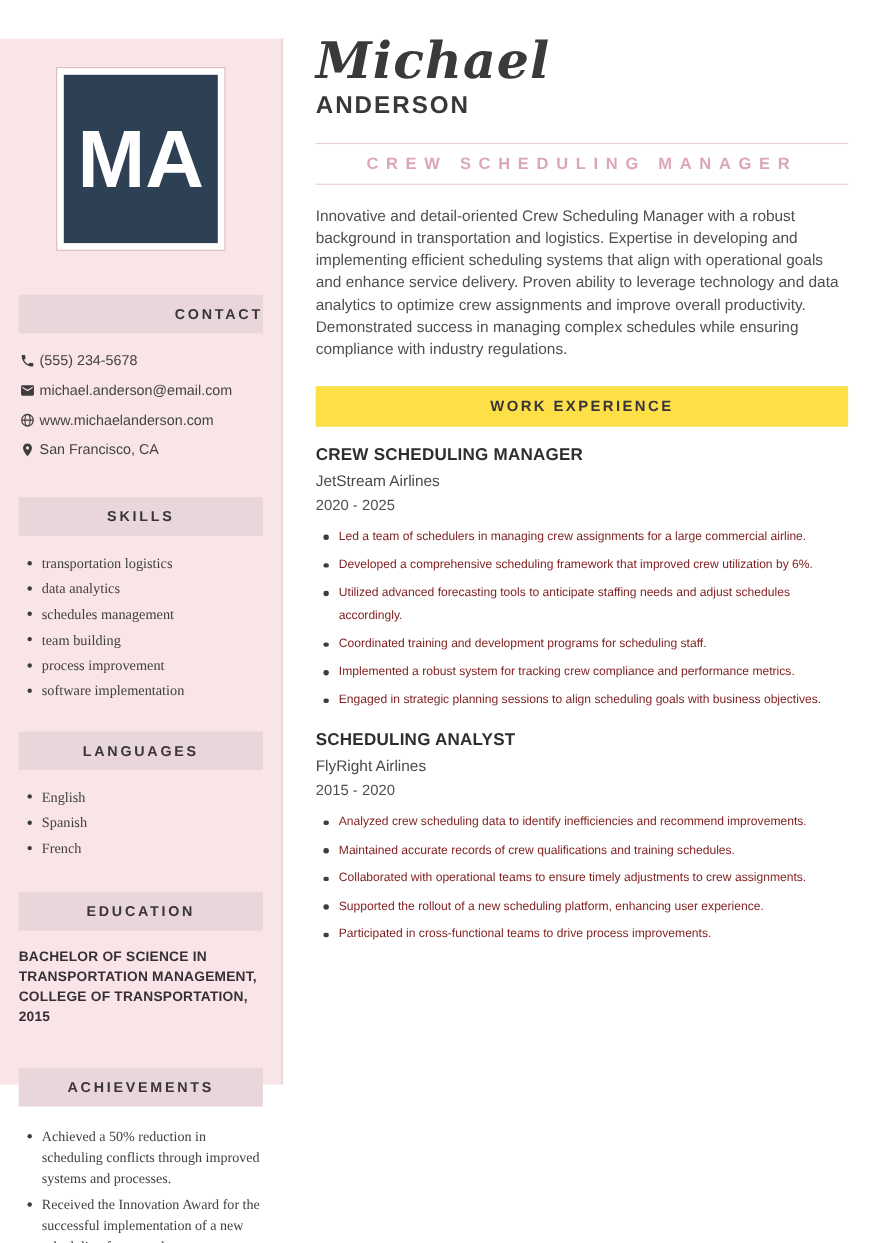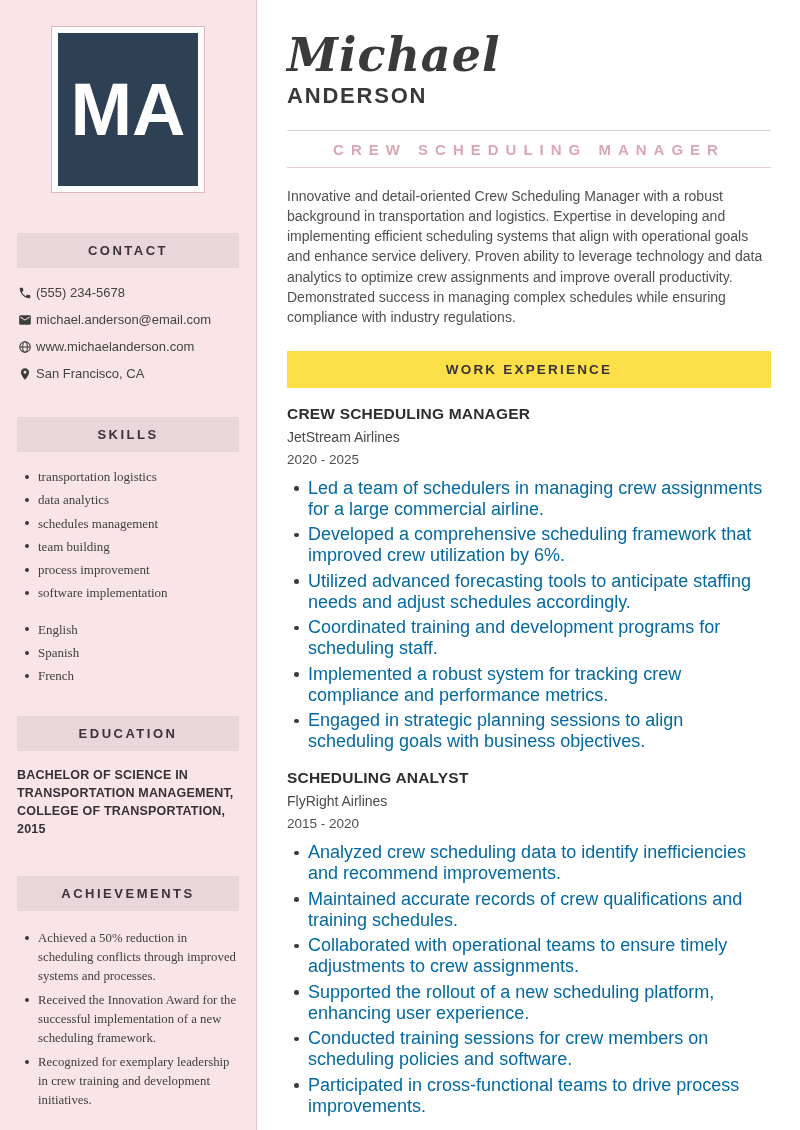--- a/index.html
+++ b/index.html
@@ -11,23 +11,24 @@
     position: relative;
     height: 1130px;
     overflow: hidden;
   }
   .page { display: flex; width: 800px; height: 1130px; }
 
   
   .sidebar {
     width: 257px;
     min-width: 257px;
-    height: 1130px;
+    height: 951px;
     background: #f9e4e8;
     border-right: 1px solid #dcc9ce;
+    margin-top: 35px;
   }
   .monogram-frame {
     width: 154px;
     height: 167px;
     margin: 26px auto 0 auto;
     background: #ffffff;
     border: 1px solid #dfb5be;
     padding: 6px;
   }
   .monogram-box {
@@ -50,21 +51,21 @@
     height: 35px;
     background: #e8d6da;
     display: flex;
     align-items: center;
     justify-content: center;
     font-size: 13px;
     font-weight: bold;
     letter-spacing: 2.5px;
     color: #39333a;
   }
-  .side-band.contact-band { margin-top: 40px; }
+  .side-band.contact-band { margin-top: 40px; justify-content: flex-end; }
   .side-band.skills-band { margin-top: 30px; }
   .side-band.languages-band { margin-top: 25px; }
   .side-band.education-band { margin-top: 28px; }
   .side-band.achievements-band { margin-top: 38px; }
 
   .contact-list { padding: 11px 14px 0 18px; }
   .contact-row {
     display: flex;
     align-items: center;
     gap: 4px;
@@ -177,23 +178,23 @@
     margin-top: 7px;
   }
   ul.job-bullets {
     list-style: none;
     margin-top: 11px;
     padding-left: 7px;
   }
   ul.job-bullets li {
     position: relative;
     padding-left: 14px;
-    font-size: 18px;
+    font-size: 11px;
     line-height: 21px;
-    color: #0369a1;
+    color: #7f1d1d;
     margin-bottom: 4.5px;
   }
   ul.job-bullets li::before {
     content: "";
     position: absolute;
     left: 0; top: 8.5px;
     width: 4.5px; height: 4.5px;
     border-radius: 50%;
     background: #3d3d3d;
   }
@@ -255,20 +256,23 @@
         <li>schedules management</li>
 
         <li>team building</li>
 
         <li>process improvement</li>
 
         <li>software implementation</li>
 
     </ul>
 
+    <div class="side-band languages-band">
+      <span>LANGUAGES</span>
+    </div>
     <ul class="side-list">
 
         <li>English</li>
 
         <li>Spanish</li>
 
         <li>French</li>
 
     </ul>
 
@@ -335,21 +339,20 @@
       <ul class="job-bullets">
 
           <li>Analyzed crew scheduling data to identify inefficiencies and recommend improvements.</li>
 
           <li>Maintained accurate records of crew qualifications and training schedules.</li>
 
           <li>Collaborated with operational teams to ensure timely adjustments to crew assignments.</li>
 
           <li>Supported the rollout of a new scheduling platform, enhancing user experience.</li>
 
-          <li>Conducted training sessions for crew members on scheduling policies and software.</li>
 
           <li>Participated in cross-functional teams to drive process improvements.</li>
 
       </ul>
     </section>
 
   </main>
 </div>
 
 </body></html>

